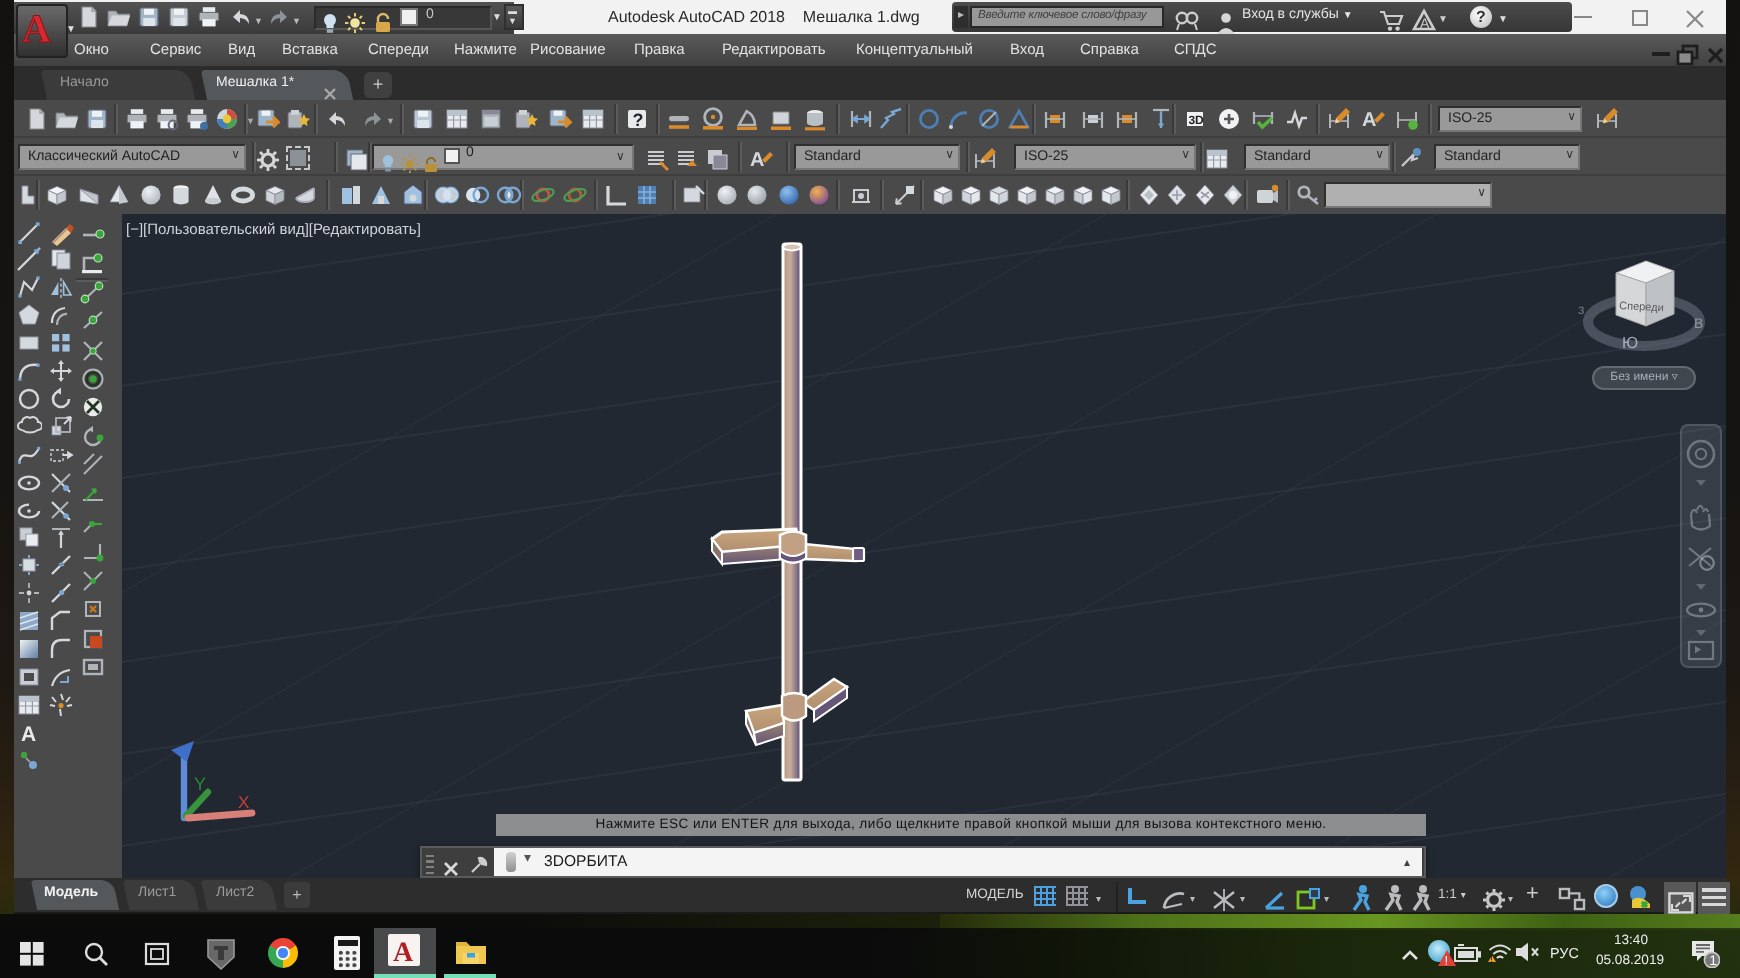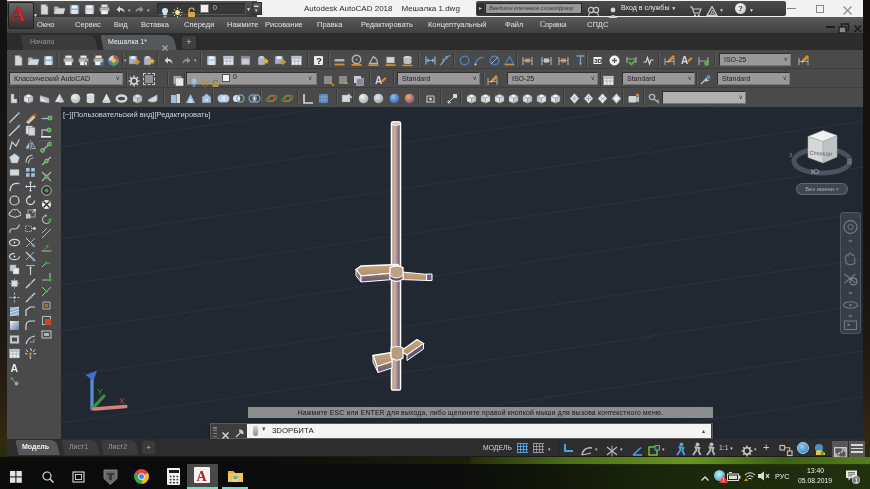--- a/index.html
+++ b/index.html
@@ -128,22 +128,22 @@
 <div class="menu" style="left:30px;">Окно</div>
 <div class="menu" style="left:68px;">Сервис</div>
 <div class="menu" style="left:107px;">Вид</div>
 <div class="menu" style="left:134px;">Вставка</div>
 <div class="menu" style="left:177px;">Спереди</div>
 <div class="menu" style="left:220px;">Нажмите</div>
 <div class="menu" style="left:258px;">Рисование</div>
 <div class="menu" style="left:310px;">Правка</div>
 <div class="menu" style="left:354px;">Редактировать</div>
 <div class="menu" style="left:421px;">Концептуальный</div>
-<div class="menu" style="left:498px;">Файл</div>
-<div class="menu" style="left:533px;font-family:Liberation Serif, serif;">Справка</div>
+<div class="menu" style="left:498px;">Вход</div>
+<div class="menu" style="left:533px;">Справка</div>
 <div class="menu" style="left:580px;">СПДС</div>
 <div class="abs" style="left:819px;top:21px;width:9px;height:7px;border-bottom:2px solid #1e1e1e;"></div>
 <div class="abs" style="left:831px;top:20px;z-index:3;"><svg width="12" height="11">
           <rect x="3.5" y="1" width="7" height="6" fill="none" stroke="#1e1e1e" stroke-width="1.4"></rect>
           <rect x="1" y="4" width="7" height="6" fill="#8c8c8c" stroke="#1e1e1e" stroke-width="1.4"></rect>
         </svg></div>
 <div class="abs" style="left:846px;top:20px;z-index:3;"><svg width="10" height="10">
           <path d="M1.5 1.5 L8 8 M8 1.5 L1.5 8" stroke="#1e1e1e" stroke-width="1.6"></path>
         </svg></div>
 <div class="tabrow"></div>

